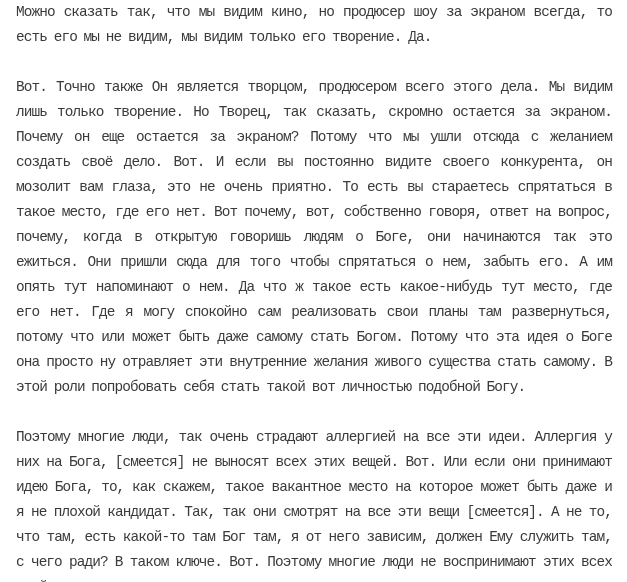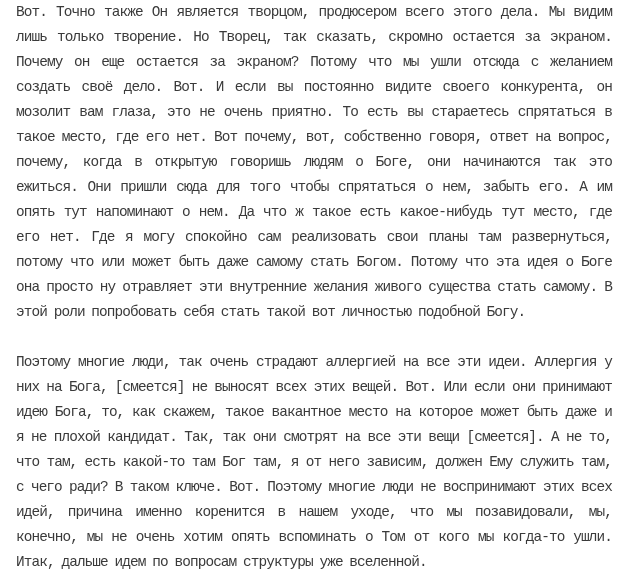--- a/index.html
+++ b/index.html
@@ -27,15 +27,16 @@
     .doc p {
       margin: 0 0 25px 0;
       text-align: justify;
       text-align-last: left;
     }
   </style>
 </head>
 <body>
 
 <div class="doc">
+  <p>Можно сказать так, что мы видим кино, но продюсер шоу за экраном всегда, то есть его мы не видим, мы видим только его творение. Да.</p>
   <p>Вот. Точно также Он является творцом, продюсером всего этого дела. Мы видим лишь только творение. Но Творец, так сказать, скромно остается за экраном. Почему он еще остается за экраном? Потому что мы ушли отсюда с желанием создать своё дело. Вот. И если вы постоянно видите своего конкурента, он мозолит вам глаза, это не очень приятно. То есть вы стараетесь спрятаться в такое место, где его нет. Вот почему, вот, собственно говоря, ответ на вопрос, почему, когда в открытую говоришь людям о Боге, они начинаются так это ежиться. Они пришли сюда для того чтобы спрятаться о нем, забыть его. А им опять тут напоминают о нем. Да что ж такое есть какое-нибудь тут место, где его нет. Где я могу спокойно сам реализовать свои планы там развернуться, потому что или может быть даже самому стать Богом. Потому что эта идея о Боге она просто ну отравляет эти внутренние желания живого существа стать самому. В этой роли попробовать себя стать такой вот личностью подобной Богу.</p>
   <p>Поэтому многие люди, так очень страдают аллергией на все эти идеи. Аллергия у них на Бога, [смеется] не выносят всех этих вещей. Вот. Или если они принимают идею Бога, то, как скажем, такое вакантное место на которое может быть даже и я не плохой кандидат. Так, так они смотрят на все эти вещи [смеется]. А не то, что там, есть какой-то там Бог там, я от него зависим, должен Ему служить там, с чего ради? В таком ключе. Вот. Поэтому многие люди не воспринимают этих всех идей, причина именно коренится в нашем уходе, что мы позавидовали, мы, конечно, мы не очень хотим опять вспоминать о Том от кого мы когда-то ушли. Итак, дальше идем по вопросам структуры уже вселенной.</p>
 </div>
 
 </body></html>

